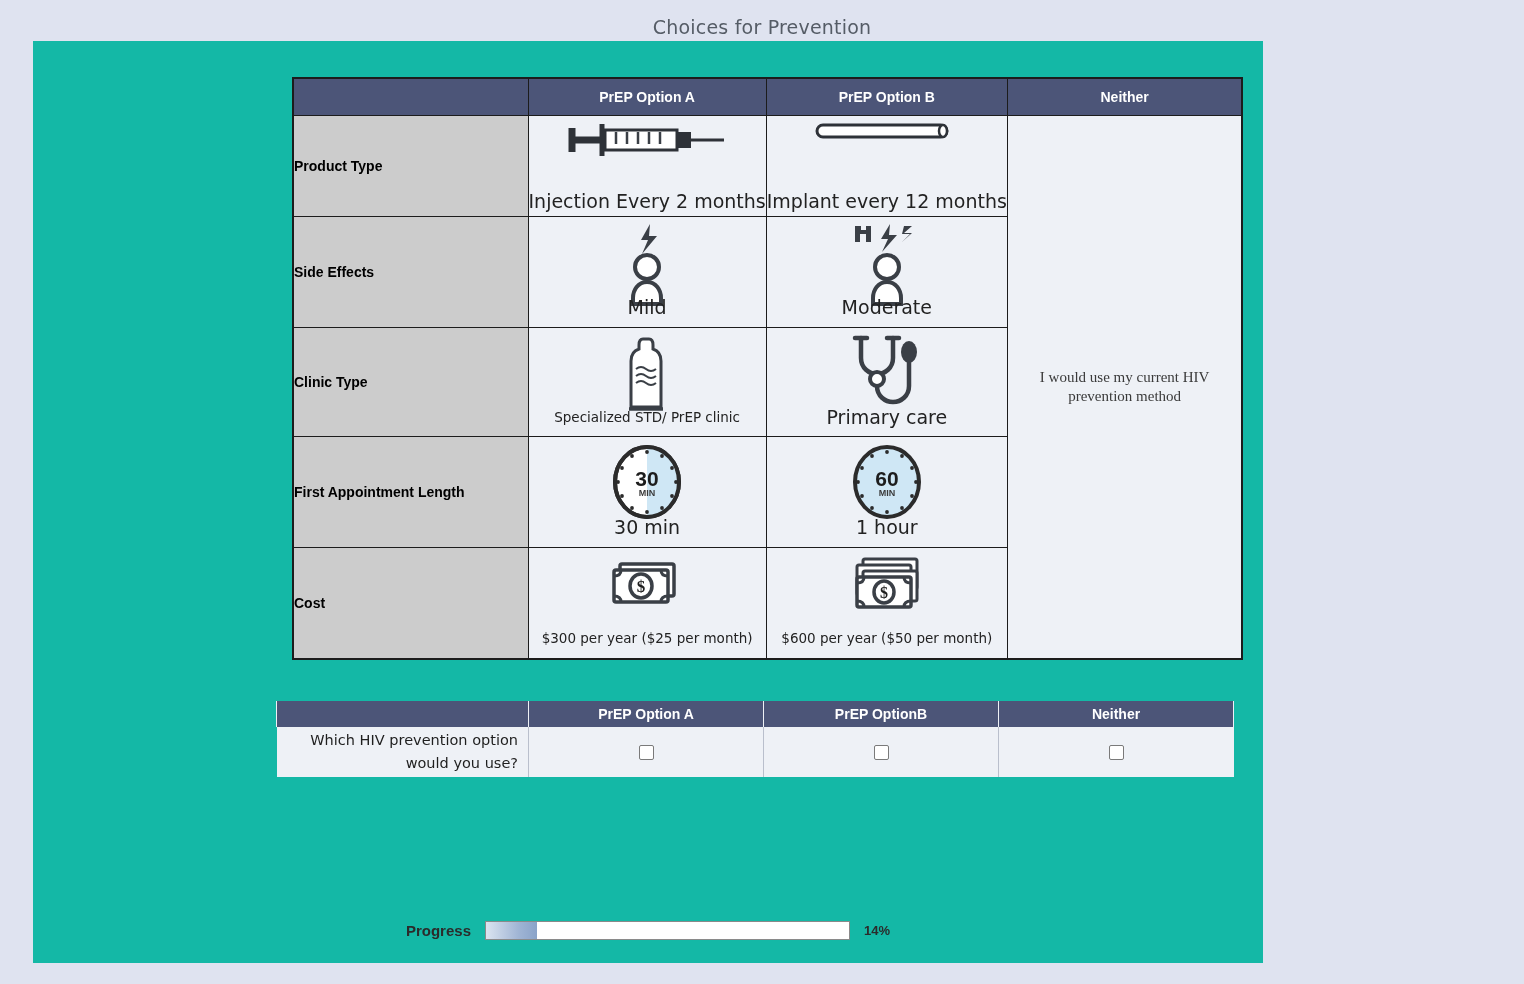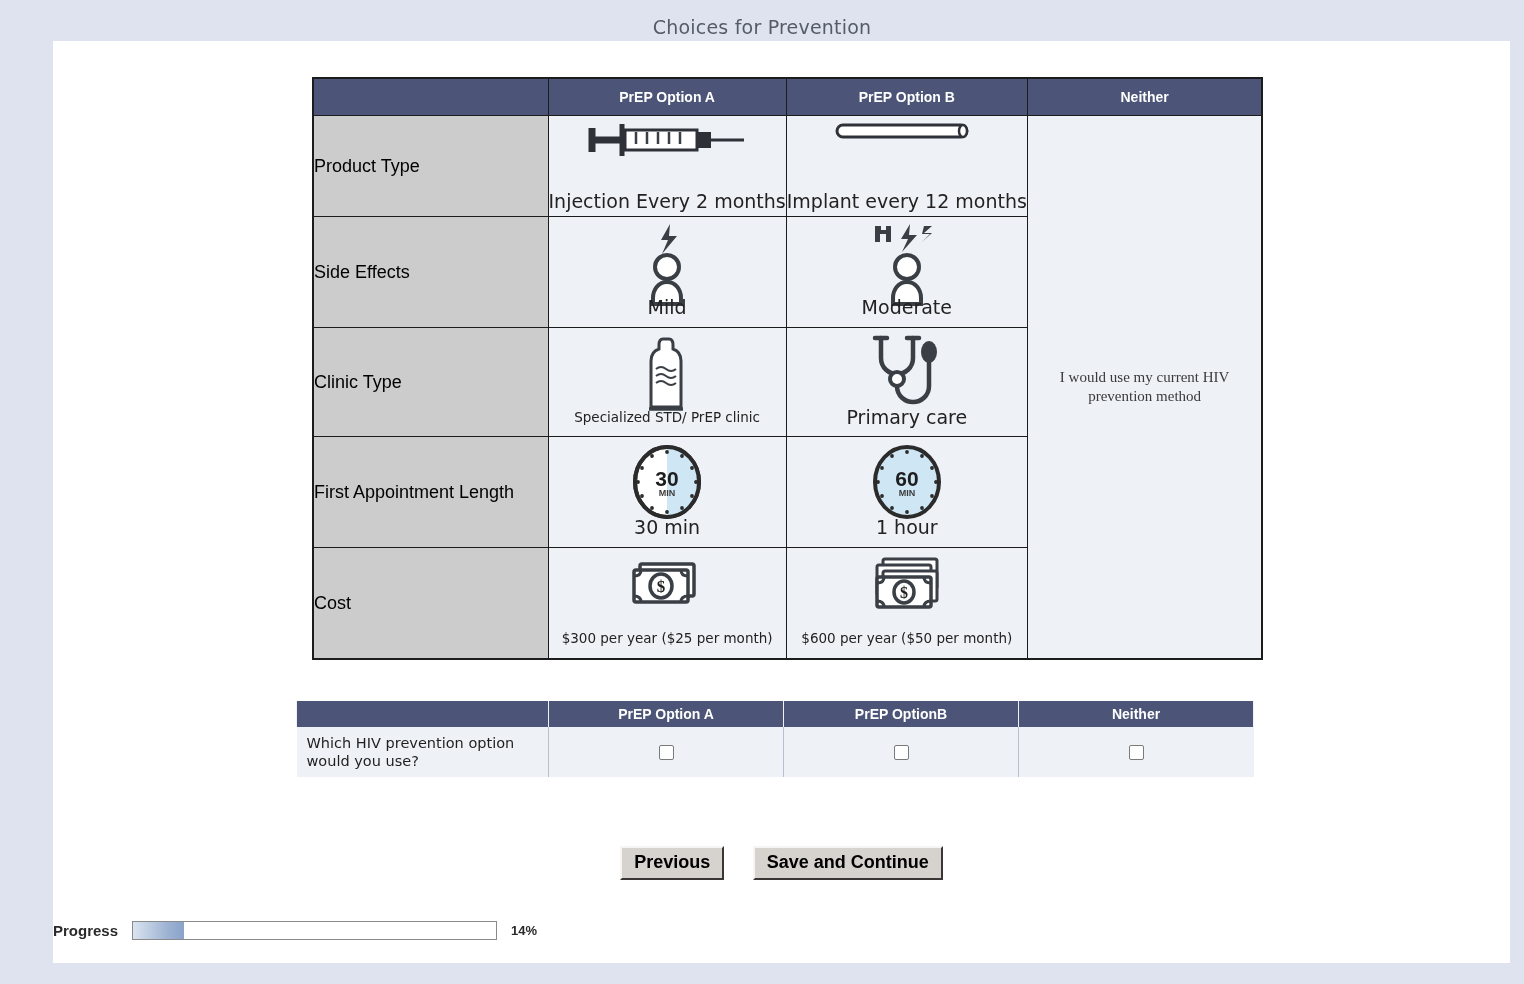--- a/index.html
+++ b/index.html
@@ -19,24 +19,23 @@
     color: #555c66;
     padding-top: 16px;
     letter-spacing: 0.2px;
     font-family: "DejaVu Sans", sans-serif;
     font-weight: 400;
   }
   .content-panel {
     position: absolute;
     left: 33px;
     top: 41px;
-    width: 1457px;
+    width: 1230px;
     height: 922px;
-    background: #ffffff;
-    margin-left: 20px;
+    background: #14b8a6;
   }
 
   
   .attr-table {
     position: absolute;
     left: 259px;
     top: 36px;
     border-collapse: collapse;
     table-layout: fixed;
     border: 2px solid #1c1c1c;
@@ -54,22 +53,22 @@
     height: 36px;
     font-family: "Liberation Sans", sans-serif;
   }
   .col-label  { width: 235px; }
   .col-opt    { width: 236px; }
   .col-neith  { width: 235px; }
 
   .label-cell {
     background: #cccccc;
     color: #000000;
-    font-weight: normal;
-    font-size: 18px;
+    font-weight: bold;
+    font-size: 14px;
     padding-left: 8px;
     text-align: left;
   }
   .opt-cell {
     background: #eef1f6;
     text-align: center;
     position: relative;
   }
   .neither-cell {
     background: #eef1f6;
@@ -122,24 +121,24 @@
     border-bottom: none;
   }
   .choice-table th.q-head { width: 252px; }
   .choice-table td {
     background: #eef1f6;
     height: 48px;
     text-align: center;
     border-right: 1px solid #b9bfcc;
   }
   .choice-table td.q-text {
-    text-align: left;
+    text-align: right;
     font-size: 14.5px;
     color: #1f1f1f;
-    line-height: 18px;
+    line-height: 23px;
     padding: 0 10px;
     font-family: "DejaVu Sans", sans-serif;
   }
   .chk {
     width: 13px;
     height: 13px;
     border: 1px solid #7a7a7a;
     background: #ffffff;
     display: inline-block;
     border-radius: 2px;
@@ -172,20 +171,21 @@
   }
 
   
   .progress-row {
     position: absolute;
     left: 0;
     top: 880px;
     width: 100%;
     display: flex;
     align-items: center;
+    justify-content: center;
     gap: 14px;
   }
   .progress-label {
     font-size: 15px;
     font-weight: bold;
     color: #2b2b2b;
   }
   .progress-track {
     width: 363px;
     height: 17px;
@@ -447,24 +447,20 @@
         <td>
           <span class="chk"></span>
         </td>
         <td style="border-right:none">
           <span class="chk"></span>
         </td>
       </tr>
     </tbody>
   </table>
 
-  <div class="button-row">
-    <button class="btn">Previous</button>
-    <button class="btn">Save and Continue</button>
-  </div>
 
   <div class="progress-row">
     <span class="progress-label">Progress</span>
     <div class="progress-track">
       <div class="progress-fill" id="progress-fill" style="width: 14%;"></div>
     </div>
     <span class="progress-pct">14%</span>
   </div>
 
 </div>

